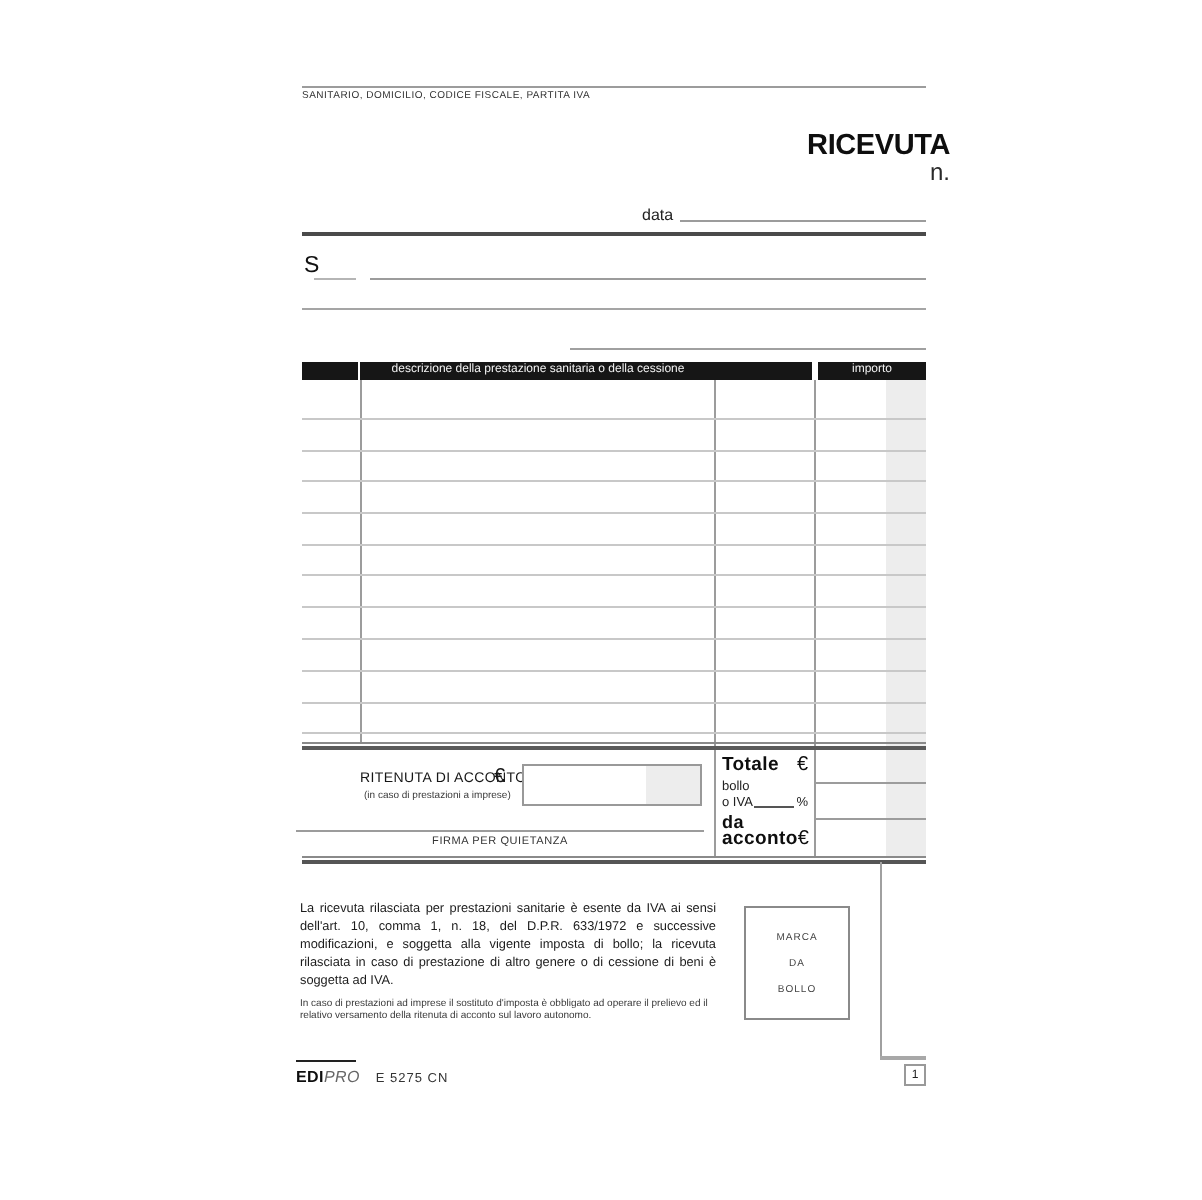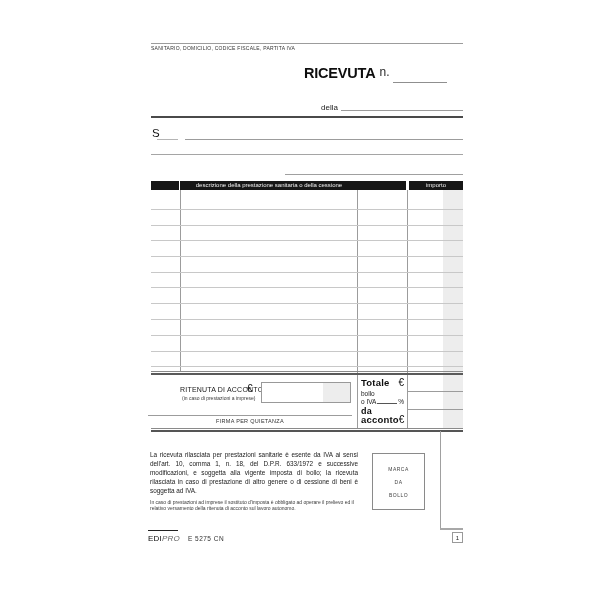--- a/index.html
+++ b/index.html
@@ -5,21 +5,21 @@
   html,body{margin:0;padding:0;background:#fff;}
   .page{position:relative;width:601px;height:600px;background:#ffffff;overflow:hidden;
         font-family:"Liberation Sans", sans-serif;color:#1c1c1c;}
   .abs{position:absolute;}
   .rule{position:absolute;background:#9c9c9c;}
   .rowline{position:absolute;left:151px;width:312px;height:1px;background:#c8c8c8;}
   .vline{position:absolute;width:1px;background:#9c9c9c;}
 
   .top-label{left:151px;top:45px;font-size:5px;letter-spacing:.25px;color:#333;}
 
-  .title-row{left:304px;top:66px;width:143px;height:19px;display:flex;}
+  .title-row{left:332px;top:66px;width:143px;height:19px;display:flex;align-items:flex-end;flex-direction:column;}
   .title-main{font-size:14.5px;font-weight:bold;color:#0e0e0e;letter-spacing:-.2px;line-height:14px;}
   .title-n{font-size:12px;color:#2a2a2a;margin-left:4px;line-height:13px;}
   .title-fill{flex:1;border-bottom:1px solid #8f8f8f;margin-bottom:2px;margin-left:4px;}
 
   .date-row{left:321px;top:100px;width:142px;height:12px;display:flex;align-items:flex-end;}
   .date-label{font-size:8px;color:#222;line-height:9px;}
   .date-fill{flex:1;border-bottom:1px solid #9c9c9c;margin-bottom:1px;margin-left:3px;}
 
   .s-label{left:152px;top:127px;font-size:11.5px;color:#111;}
 
@@ -52,21 +52,21 @@
 
   .legal-par{left:150px;top:451px;width:208px;font-size:6.4px;line-height:8.9px;
              text-align:justify;color:#1b1b1b;}
   .legal-note{left:150px;top:499px;width:205px;font-size:5px;line-height:6px;color:#3a3a3a;}
 
   .stamp-box{left:372px;top:453px;width:51px;height:55px;border:1px solid #8a8a8a;
              display:flex;flex-direction:column;align-items:center;justify-content:center;
              gap:7px;font-size:5px;letter-spacing:.5px;color:#444;}
 
   .brand-row{left:148px;top:534px;display:flex;align-items:baseline;}
-  .brand-bold{font-size:8px;font-weight:400;color:#0e0e0e;letter-spacing:.2px;}
+  .brand-bold{font-size:8px;font-weight:700;color:#0e0e0e;letter-spacing:.2px;}
   .brand-light{font-size:8px;font-style:italic;color:#666;letter-spacing:.2px;}
   .product-code{font-size:6.5px;color:#333;margin-left:8px;letter-spacing:.5px;}
 
   .pagenum-box{left:452px;top:532px;width:9px;height:9px;border:1px solid #999;
                display:flex;align-items:center;justify-content:center;font-size:6px;color:#222;}
 </style>
 </head>
 <body>
 
 <div class="page">
@@ -74,21 +74,21 @@
   <div class="rule" style="left:151px;top:43px;width:312px;height:1px;"></div>
   <div class="abs top-label">SANITARIO, DOMICILIO, CODICE FISCALE, PARTITA IVA</div>
 
   <div class="abs title-row">
     <span class="title-main">RICEVUTA</span>
     <span class="title-n">n.</span>
     <span class="title-fill"></span>
   </div>
 
   <div class="abs date-row">
-    <span class="date-label">della</span>
+    <span class="date-label">data</span>
     <span class="date-fill"></span>
   </div>
 
   <div class="rule" style="left:151px;top:116px;width:312px;height:2px;background:#4a4a4a;"></div>
 
   <div class="abs s-label">S</div>
   <div class="rule" style="left:157px;top:139px;width:21px;height:1px;background:#b5b5b5;"></div>
   <div class="rule" style="left:185px;top:139px;width:278px;height:1px;"></div>
 
   <div class="rule" style="left:151px;top:154px;width:312px;height:1px;background:#a5a5a5;"></div>

